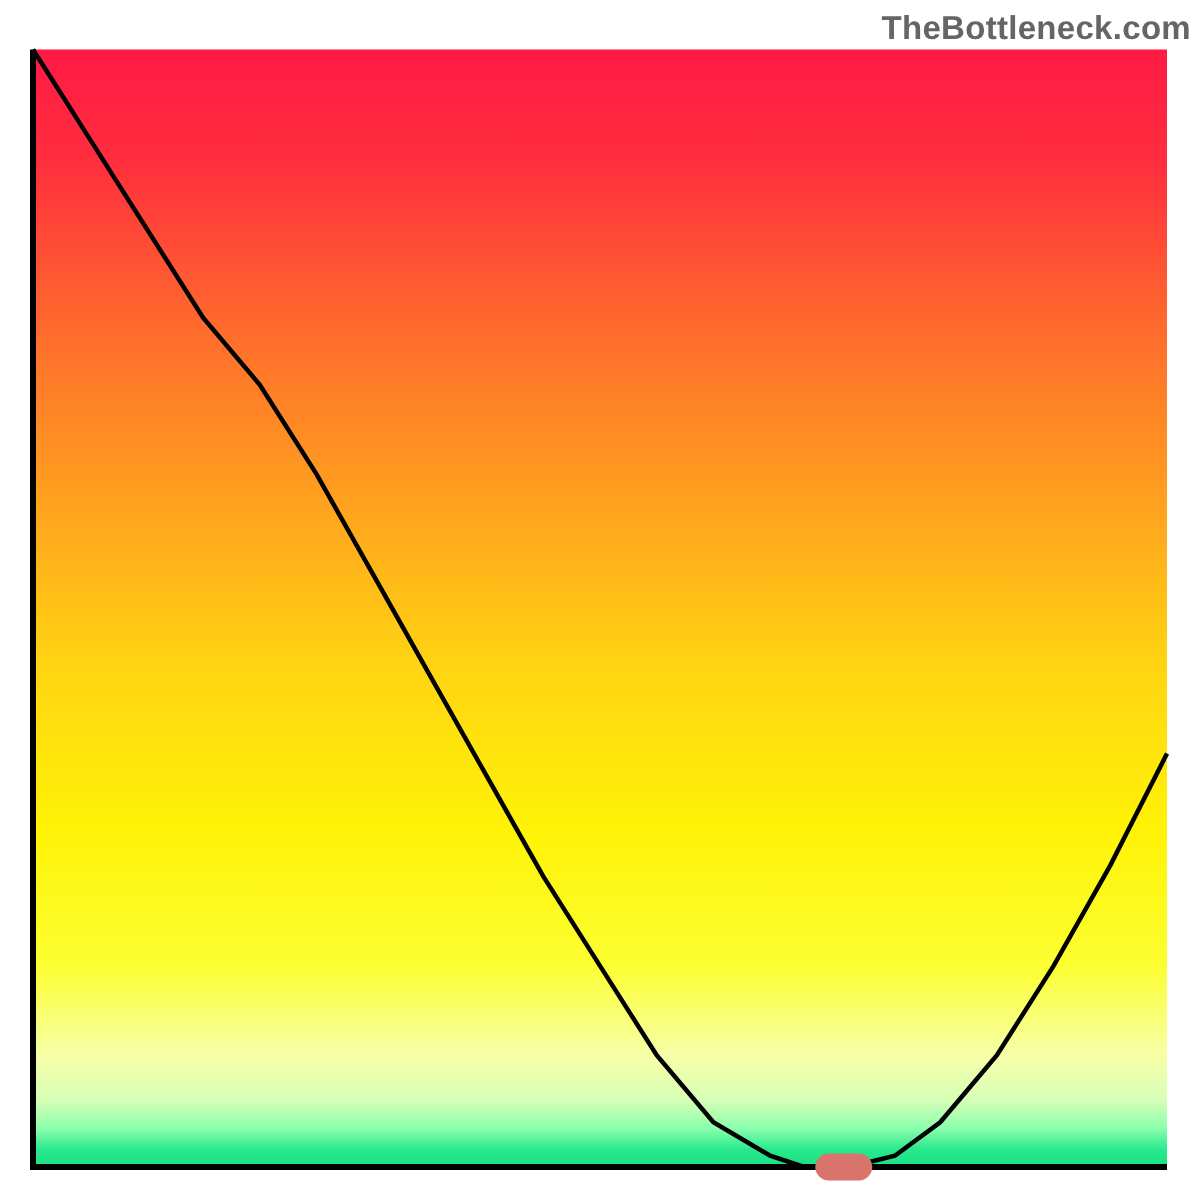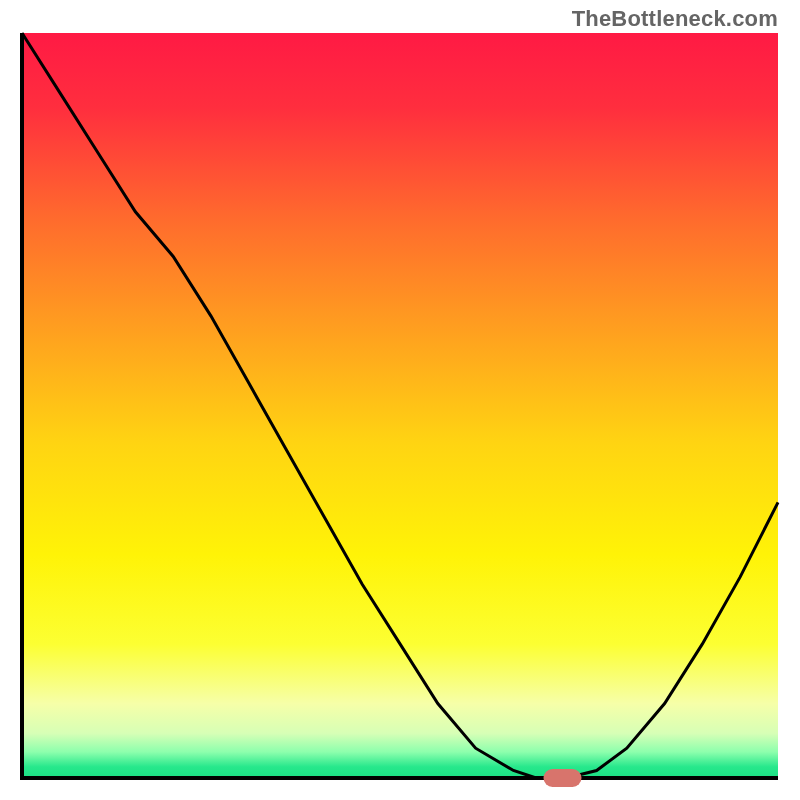--- a/index.html
+++ b/index.html
@@ -14,21 +14,21 @@
 
   .container {
     position: relative;
     width: 800px;
     height: 800px;
   }
 
   .attribution {
     position: absolute;
     top: 6px;
-    right: 22px;
+    right: 6px;
     font-size: 22px;
     font-weight: 600;
     color: #656565;
     letter-spacing: 0.2px;
     z-index: 10;
   }
 
   svg.plot {
     position: absolute;
     left: 0;

